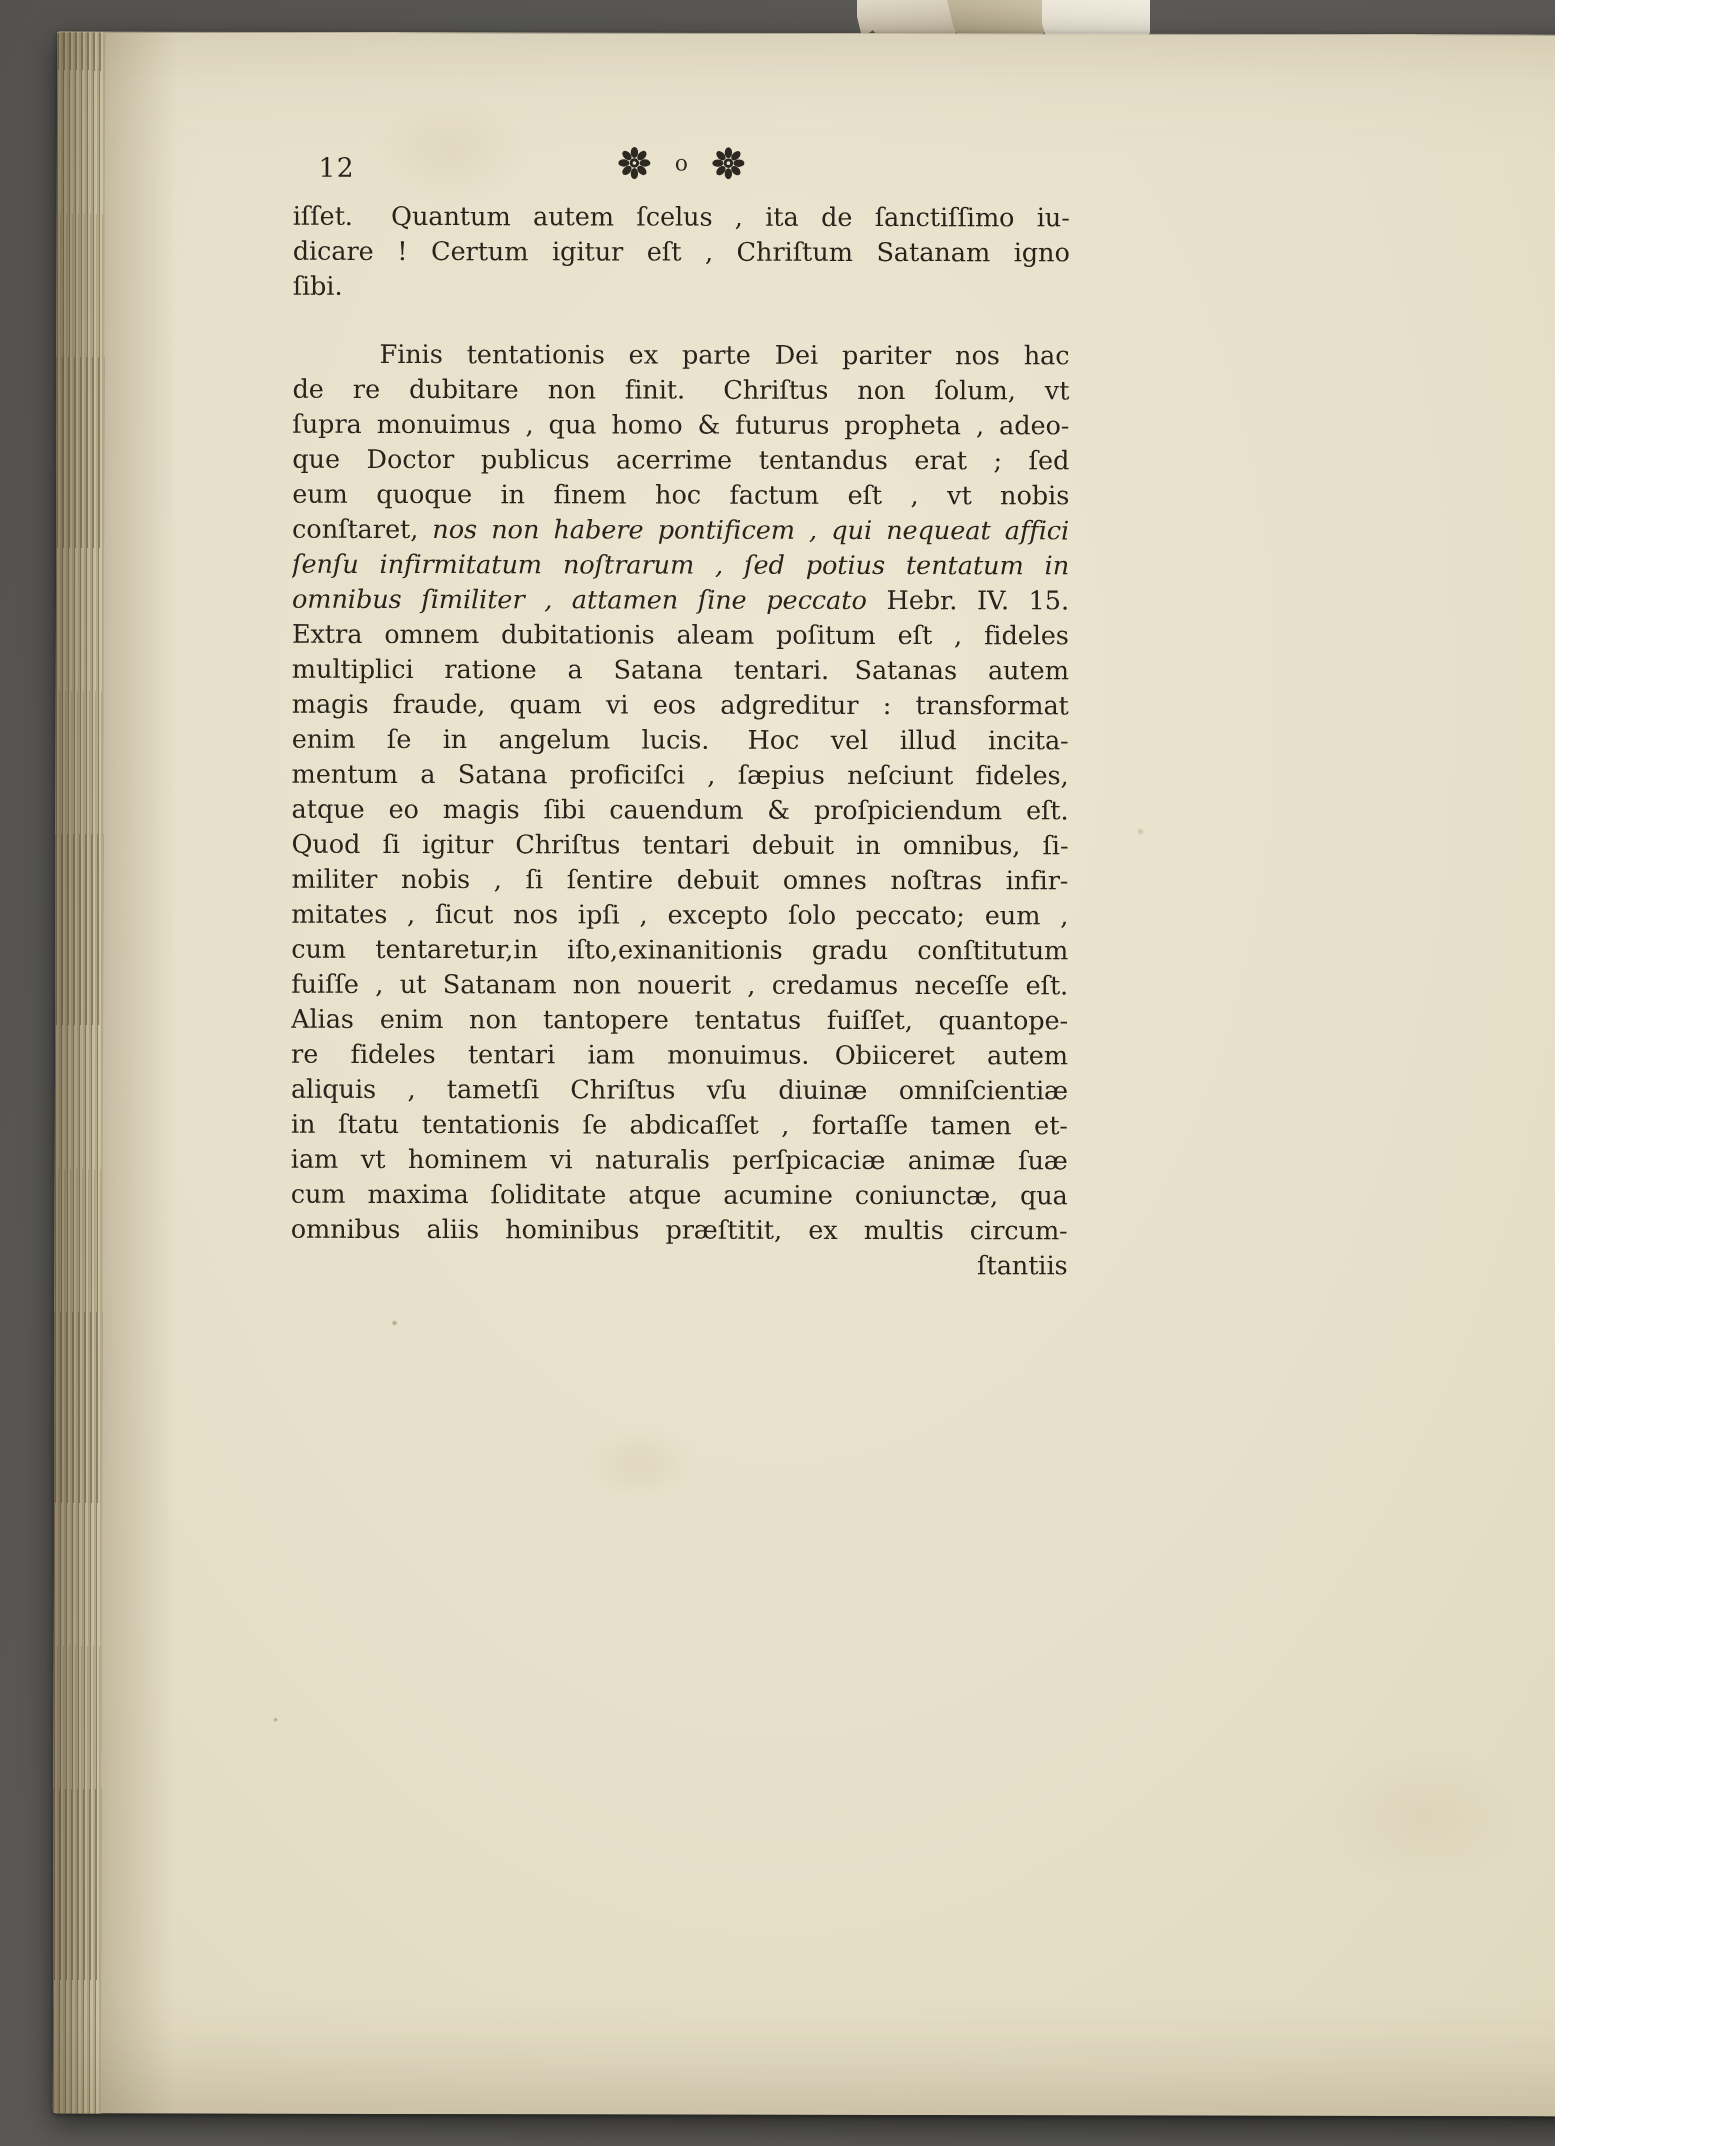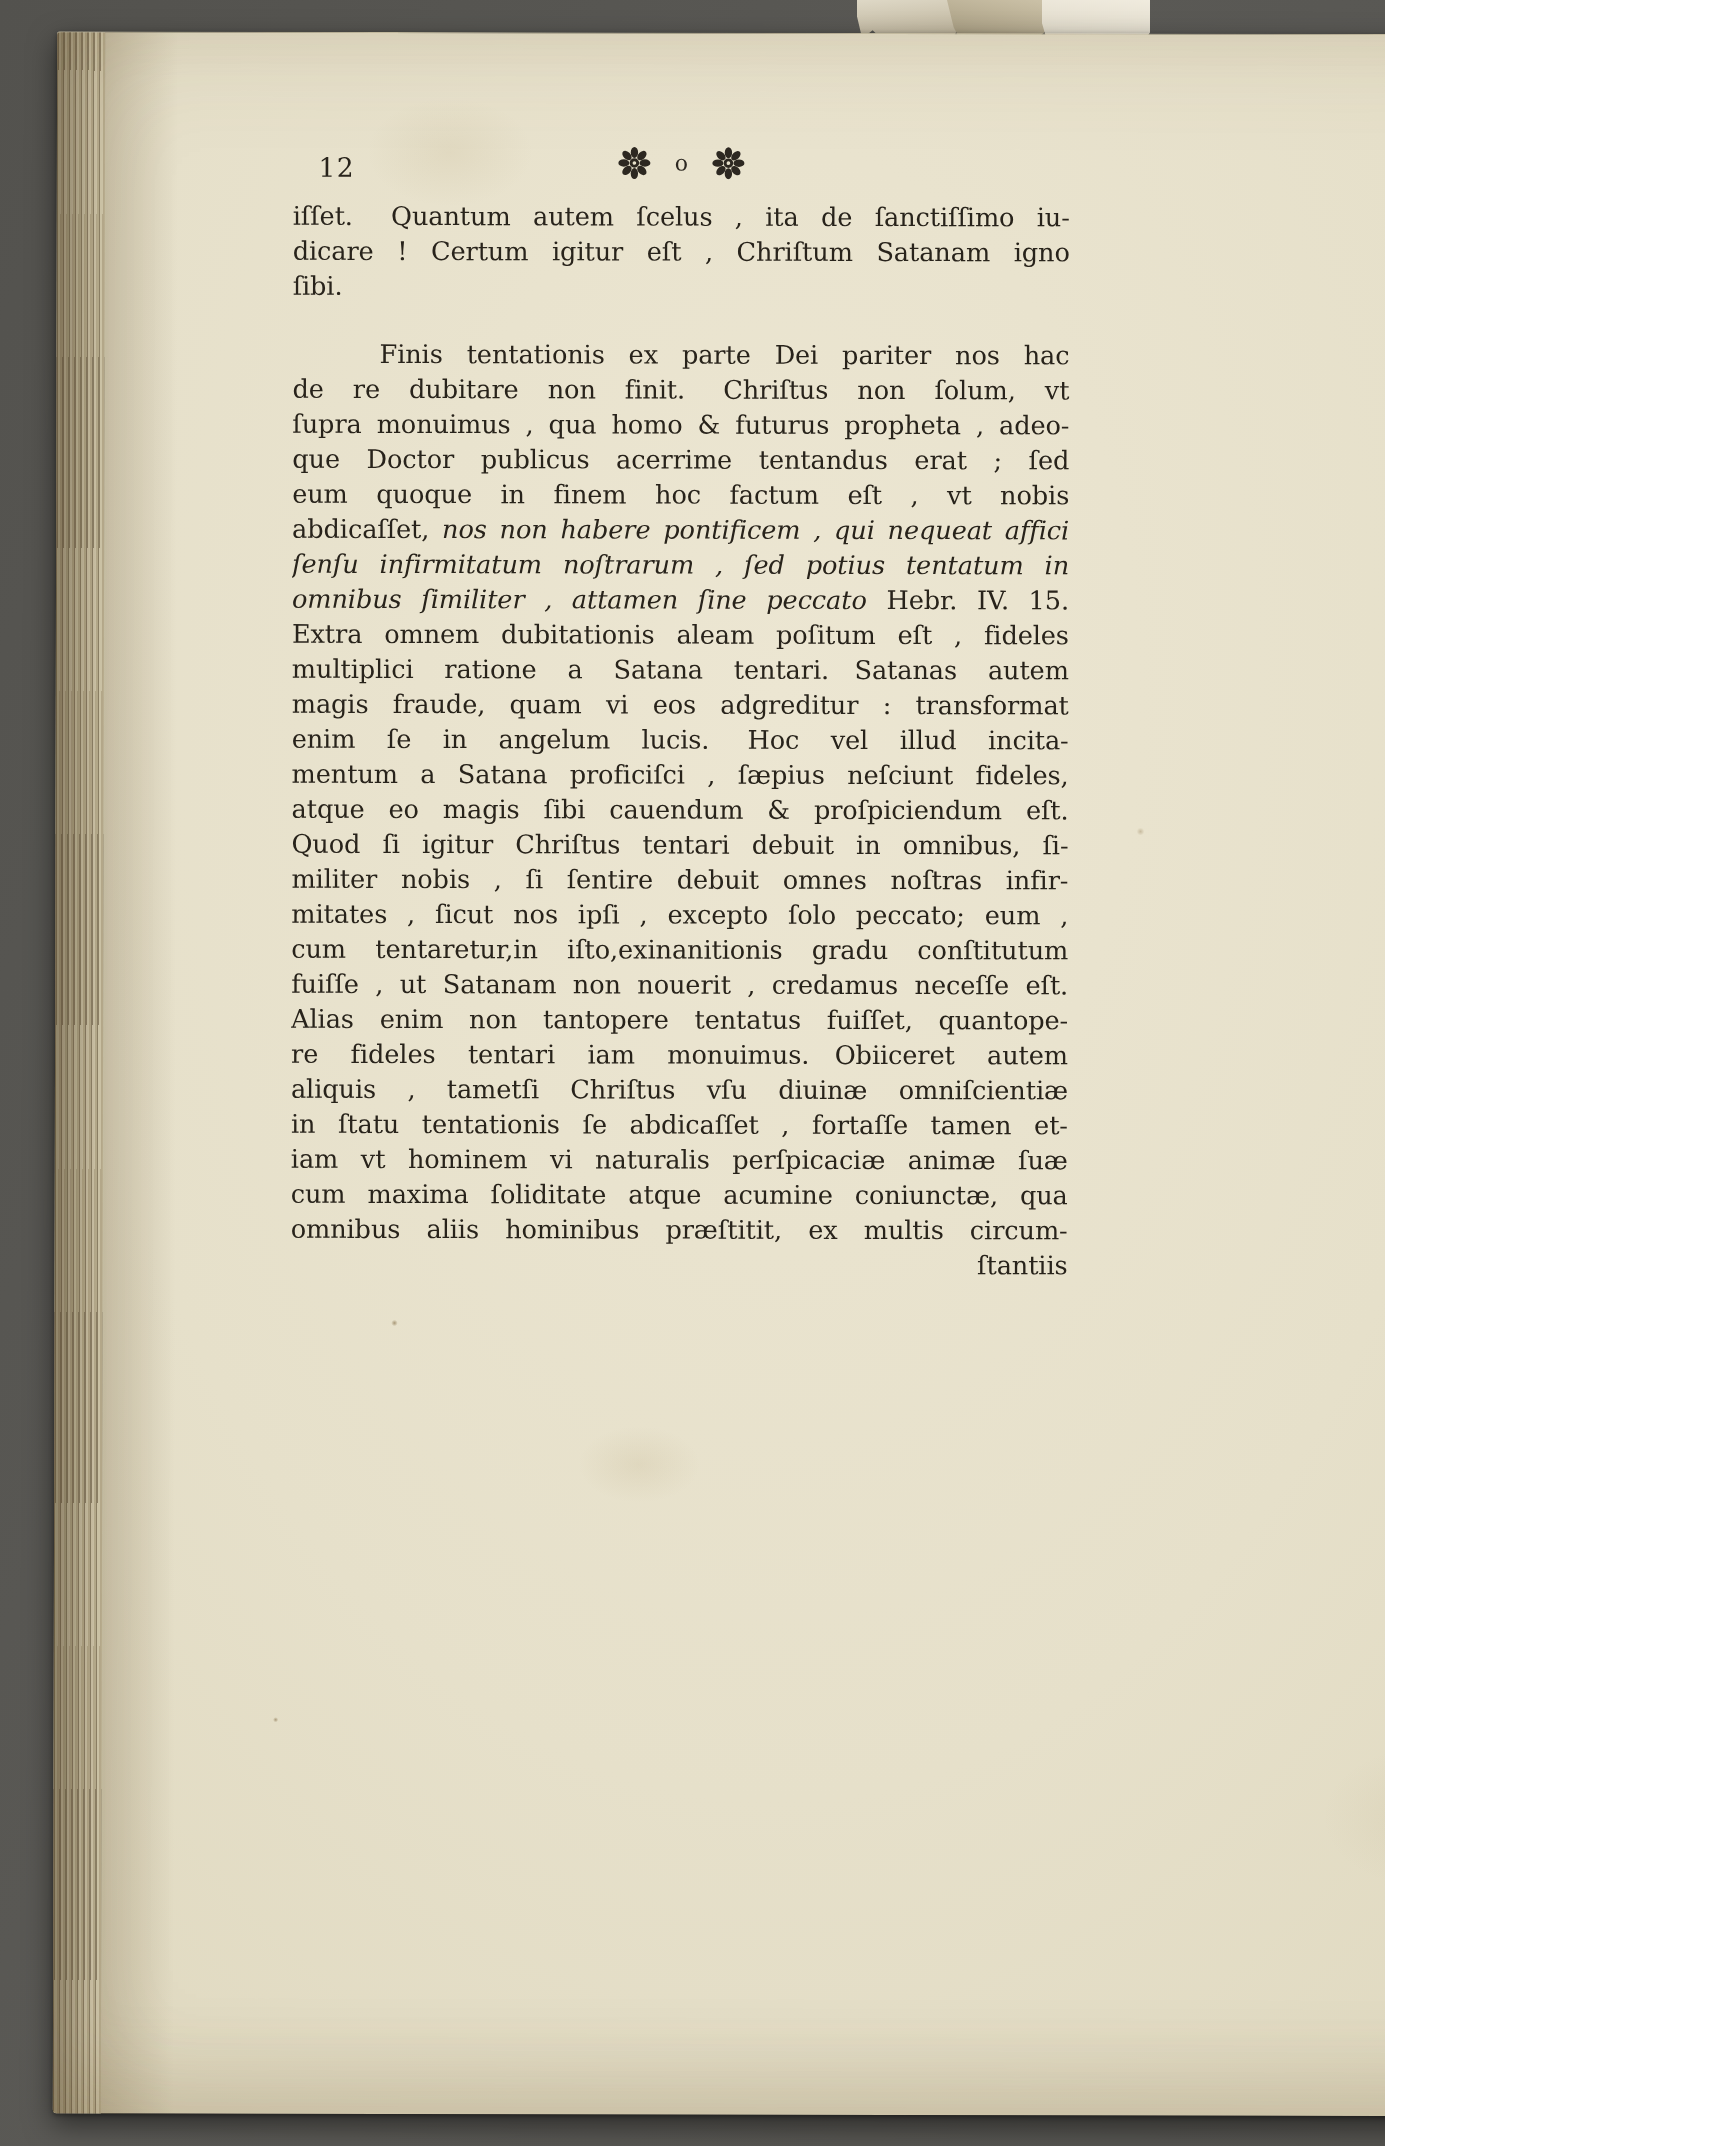--- a/index.html
+++ b/index.html
@@ -1,21 +1,21 @@
 <!DOCTYPE html>
 <html style="font-size:14.6px"><head>
 <meta charset="utf-8">
 <style>
   html,body { margin:0; padding:0; }
   body {
     width:1727px; height:2146px;
     font-family:"DejaVu Serif","Liberation Serif",serif;
   }
   .scene {
-    position:relative; width:1385px; height:2146px; overflow:hidden;
+    position:relative; width:1555px; height:2146px; overflow:hidden;
     background:linear-gradient(115deg,#53524e 0%,#5a5955 45%,#555450 100%);
   }
 
   
   .frag { position:absolute; top:0; }
   .f1 { left:857px; width:130px; height:55px;
     background:linear-gradient(175deg,#ded8c6,#ab9f84);
     clip-path:polygon(0 0,100% 0,96% 30%,78% 52%,66% 98%,48% 80%,30% 95%,12% 55%,4% 70%,0 30%);
     filter:drop-shadow(0 4.6px 4.6px rgba(0,0,0,.35)); }
   .f2 { left:947px; width:111px; height:68px;
@@ -143,21 +143,21 @@
           <div class="tline"><span>iſſet.  Quantum autem ſcelus , ita de ſanctiſſimo iu-</span></div>
           <div class="tline"><span>dicare !  Certum igitur eſt , Chriſtum Satanam igno</span></div>
           <div class="tline nojust"><span>ſibi.</span></div>
         </div>
       <div class="para p2">
           <div class="tline indent"><span>Finis tentationis ex parte Dei pariter nos hac</span></div>
           <div class="tline"><span>de re dubitare non finit.  Chriſtus non ſolum, vt</span></div>
           <div class="tline"><span>ſupra monuimus , qua homo &amp; futurus propheta , adeo-</span></div>
           <div class="tline"><span>que Doctor publicus acerrime tentandus erat ; ſed</span></div>
           <div class="tline"><span>eum quoque in finem hoc factum eſt , vt nobis</span></div>
-          <div class="tline"><span>abdicaſſet, </span><span class="it">nos non habere pontificem , qui nequeat affici</span></div>
+          <div class="tline"><span>conſtaret, </span><span class="it">nos non habere pontificem , qui nequeat affici</span></div>
           <div class="tline"><span class="it">ſenſu infirmitatum noſtrarum , ſed potius tentatum in</span></div>
           <div class="tline"><span class="it">omnibus ſimiliter , attamen ſine peccato </span><span>Hebr. IV. 15.</span></div>
           <div class="tline"><span>Extra omnem dubitationis aleam poſitum eſt , fideles</span></div>
           <div class="tline"><span>multiplici ratione a Satana tentari. Satanas autem</span></div>
           <div class="tline"><span>magis fraude, quam vi eos adgreditur : transformat</span></div>
           <div class="tline"><span>enim ſe in angelum lucis.  Hoc vel illud incita-</span></div>
           <div class="tline"><span>mentum a Satana proficiſci , ſæpius neſciunt fideles,</span></div>
           <div class="tline"><span>atque eo magis ſibi cauendum &amp; proſpiciendum eſt.</span></div>
           <div class="tline"><span>Quod ſi igitur Chriſtus tentari debuit in omnibus, ſi-</span></div>
           <div class="tline"><span>militer nobis , ſi ſentire debuit omnes noſtras infir-</span></div>

